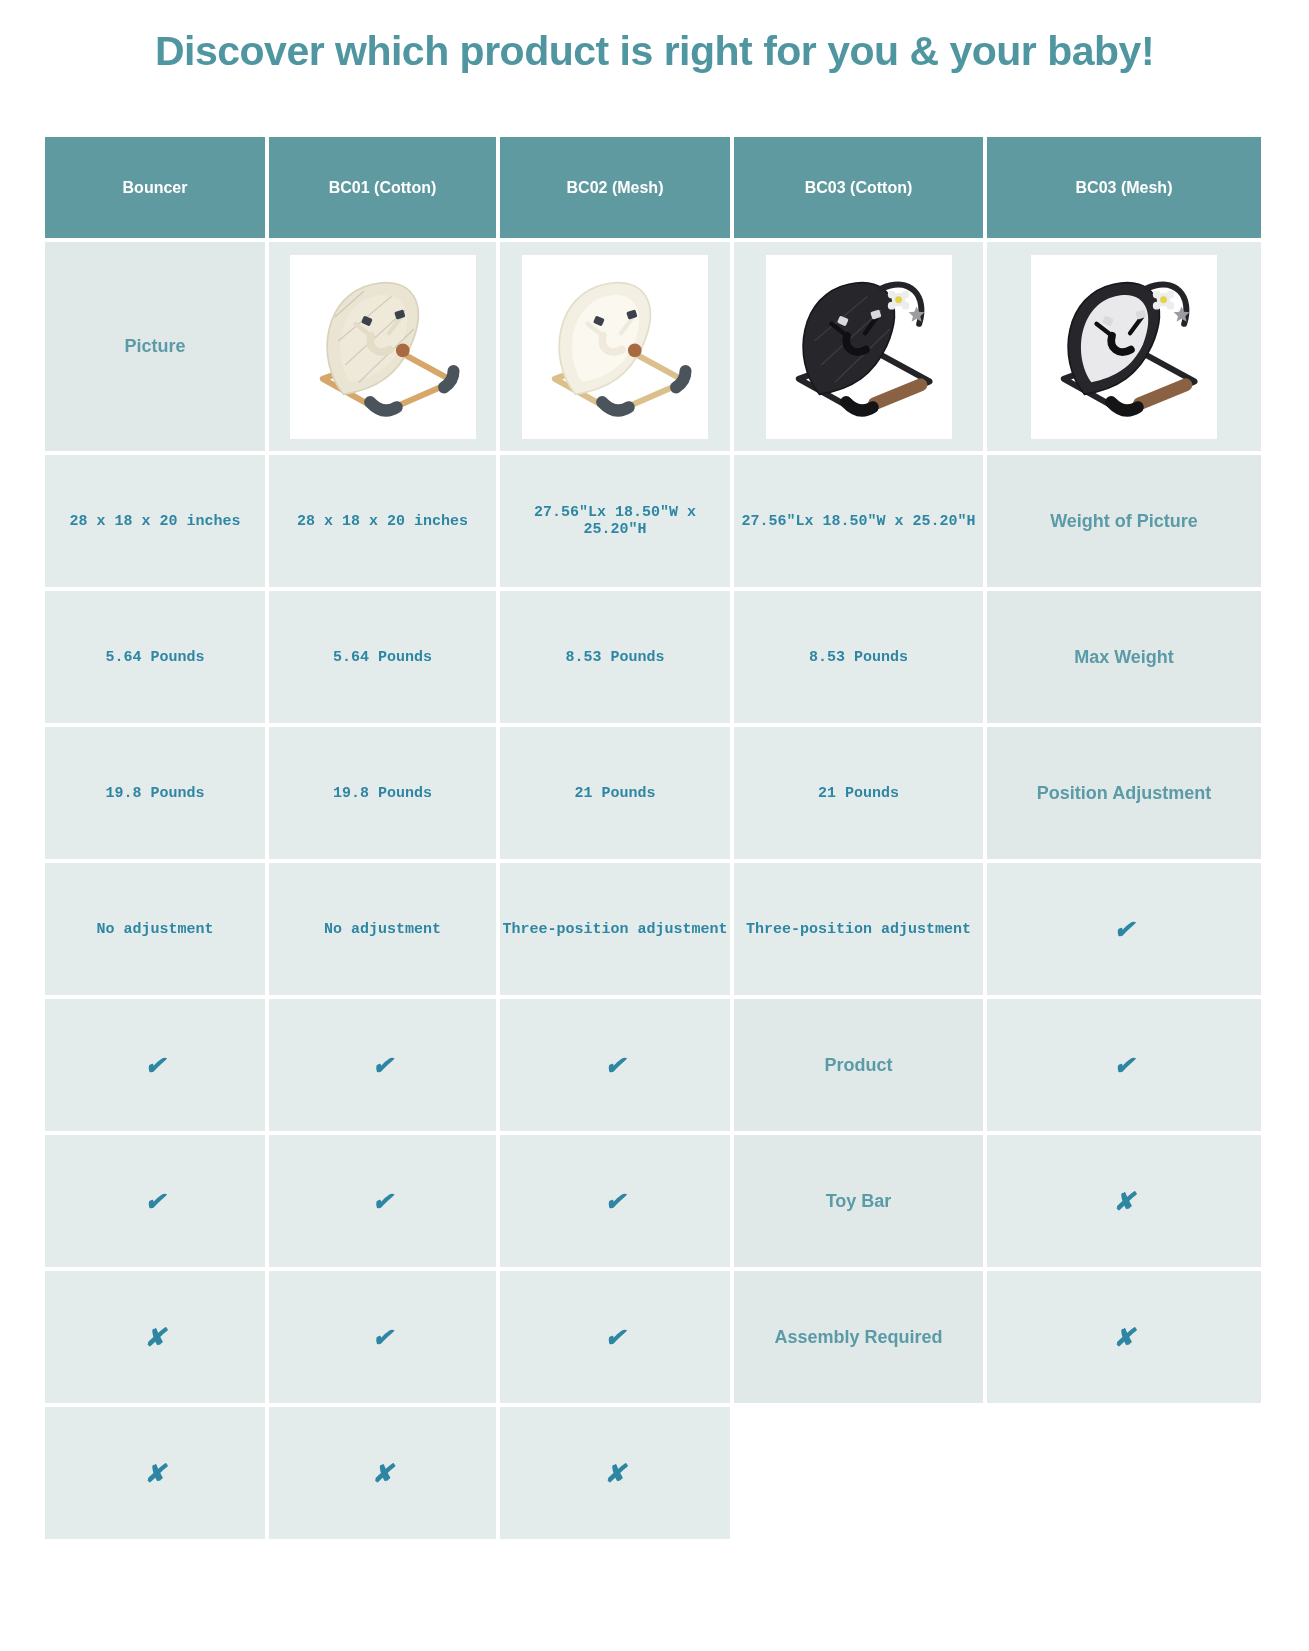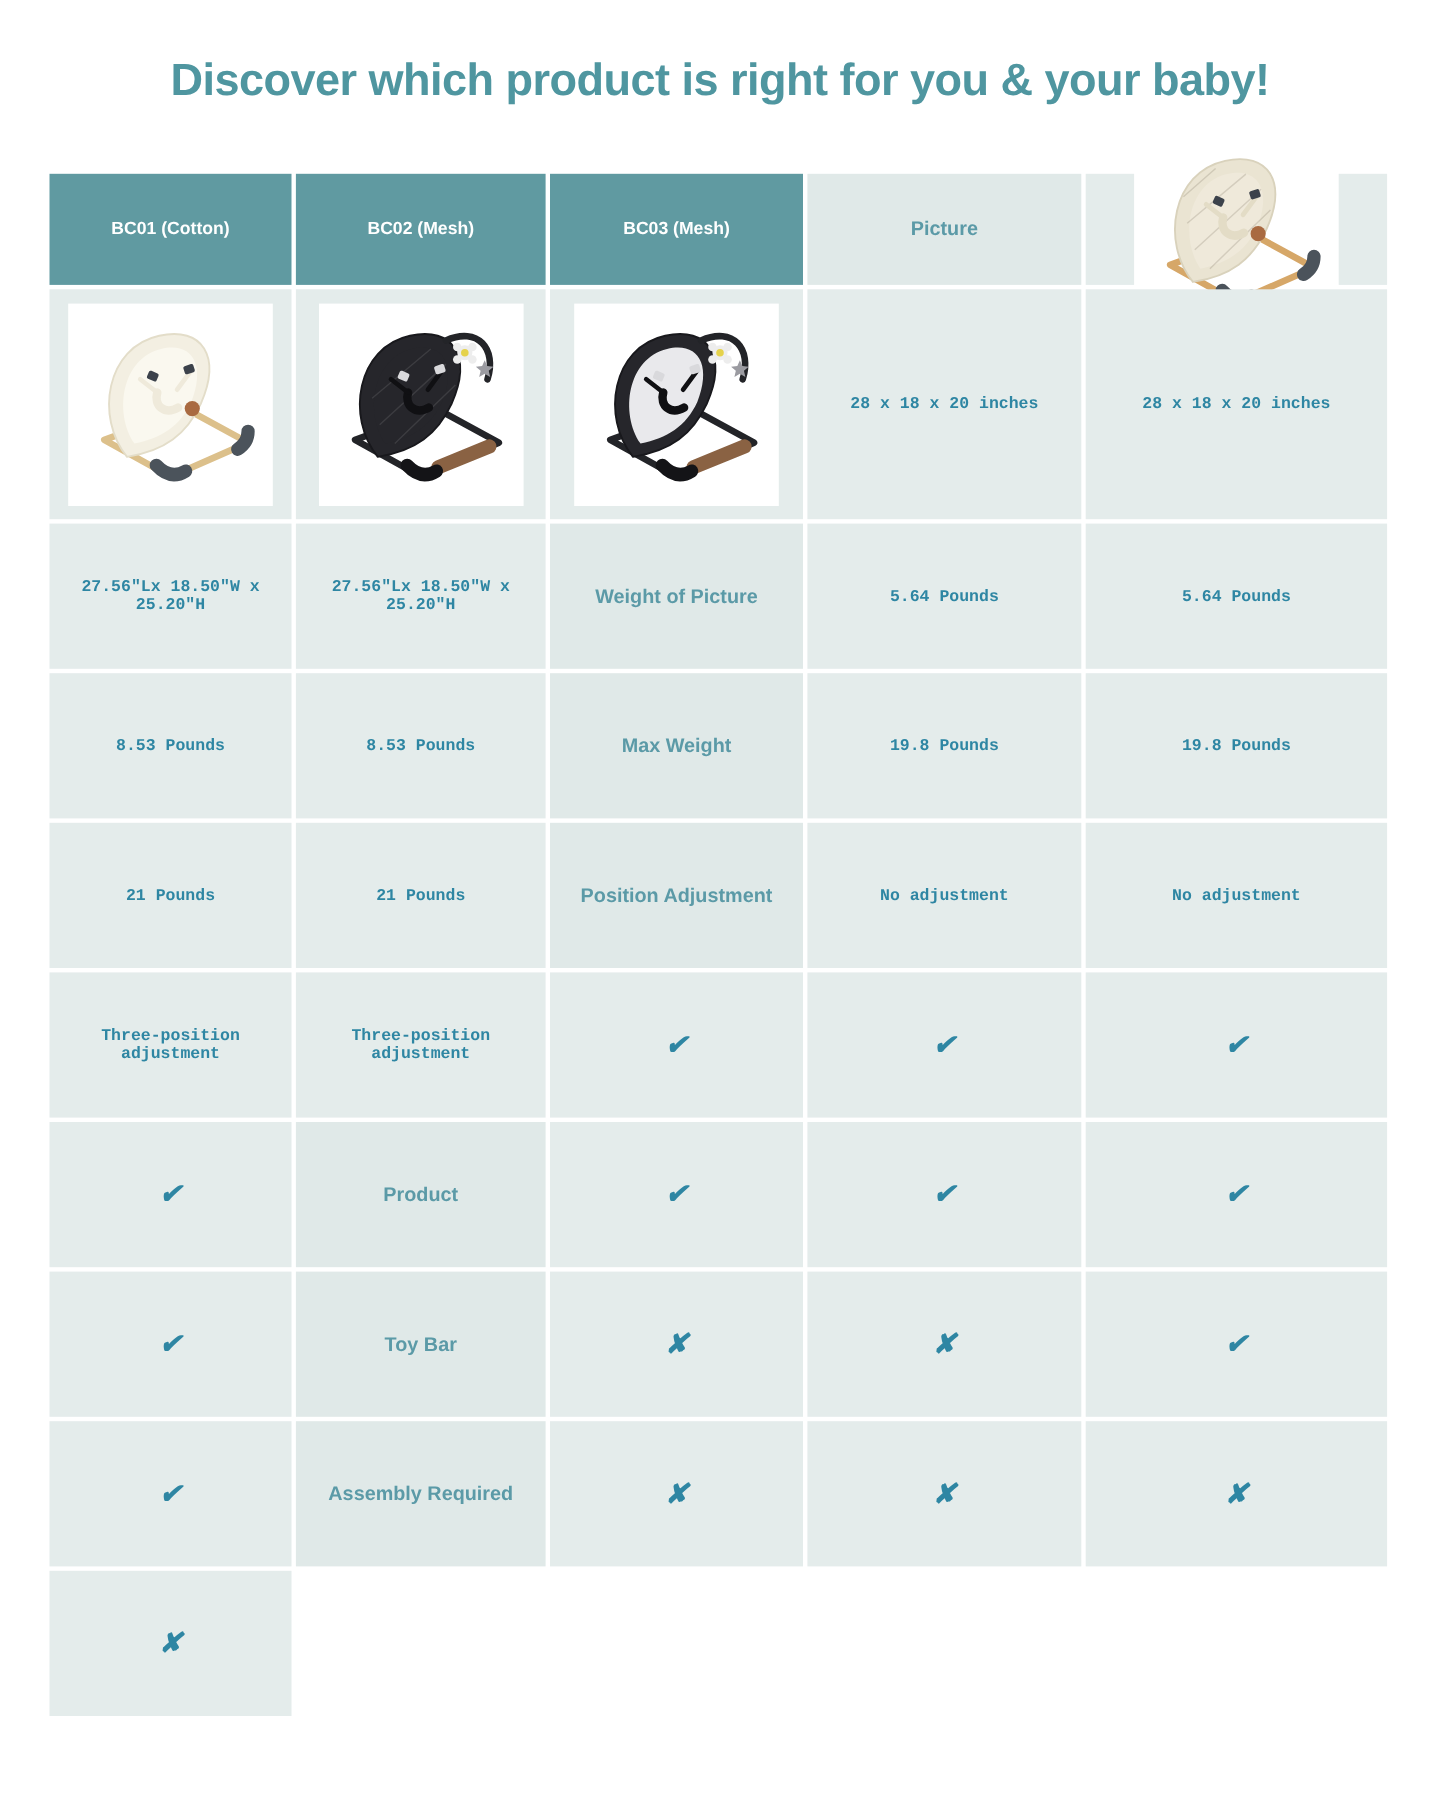--- a/index.html
+++ b/index.html
@@ -1,20 +1,20 @@
 <!DOCTYPE html>
 <html><head>
 <meta charset="utf-8">
 <style>
   * { box-sizing: border-box; margin: 0; padding: 0; }
   html, body { width: 1309px; height: 1651px; background: #ffffff; overflow: hidden; }
   body { font-family: "Liberation Sans", sans-serif; }
 
   .page-title {
-    margin-top: 49px;
+    margin-top: 28px;
     text-align: center;
     font-size: 41px;
     font-weight: bold;
     letter-spacing: -0.5px;
     color: var(--title_color, #4f96a0);
   }
 
   .table {
     margin: 62px 0 0 45px;
     width: 1216px;
@@ -85,22 +85,24 @@
   .bouncer .toy-center { fill: var(--toy1_center, #e5d24b); }
   .bouncer .toy-star   { fill: var(--toy2, #9b9ba1); }
 </style>
 </head>
 <body style="--title_color: #4f96a0; --header_bg: #609aa1; --header_text: #ffffff; --cell_bg: #e4eceb; --label_cell_bg: #e0e9e8; --label_color: #5b9aa7; --value_color: #2e86a3; --gap_color: #ffffff;">
 
 <h1 class="page-title">Discover which product is right for you &amp; your baby!</h1>
 
 <div class="table">
 
+  <div class="cell head">Bouncer</div>
   <div class="cell head">BC01 (Cotton)</div>
   <div class="cell head">BC02 (Mesh)</div>
+  <div class="cell head">BC03 (Cotton)</div>
   <div class="cell head">BC03 (Mesh)</div>
 
   <div class="cell label">Picture</div>
 
   <div class="cell">
     <div class="img-box">
       <svg class="bouncer" viewBox="0 0 200 190" style="--seat: #eae4d2; --seat_edge: #d9d2bc; --panel: #efe9da; --frame: #d6a768; --feet: #4b535b; --strap: #e3dcc6; --clip: #3c424b; --logo: #a96a41; --quilt: rgba(90,80,60,0.18);">
         <path class="frame" d="M30,132 L100,171 L182,135 L118,100 Z"></path>
         <path class="feet" d="M85,159 Q100,175 116,165"></path>
         <path class="feet" d="M171,142 Q182,135 182,123"></path>

